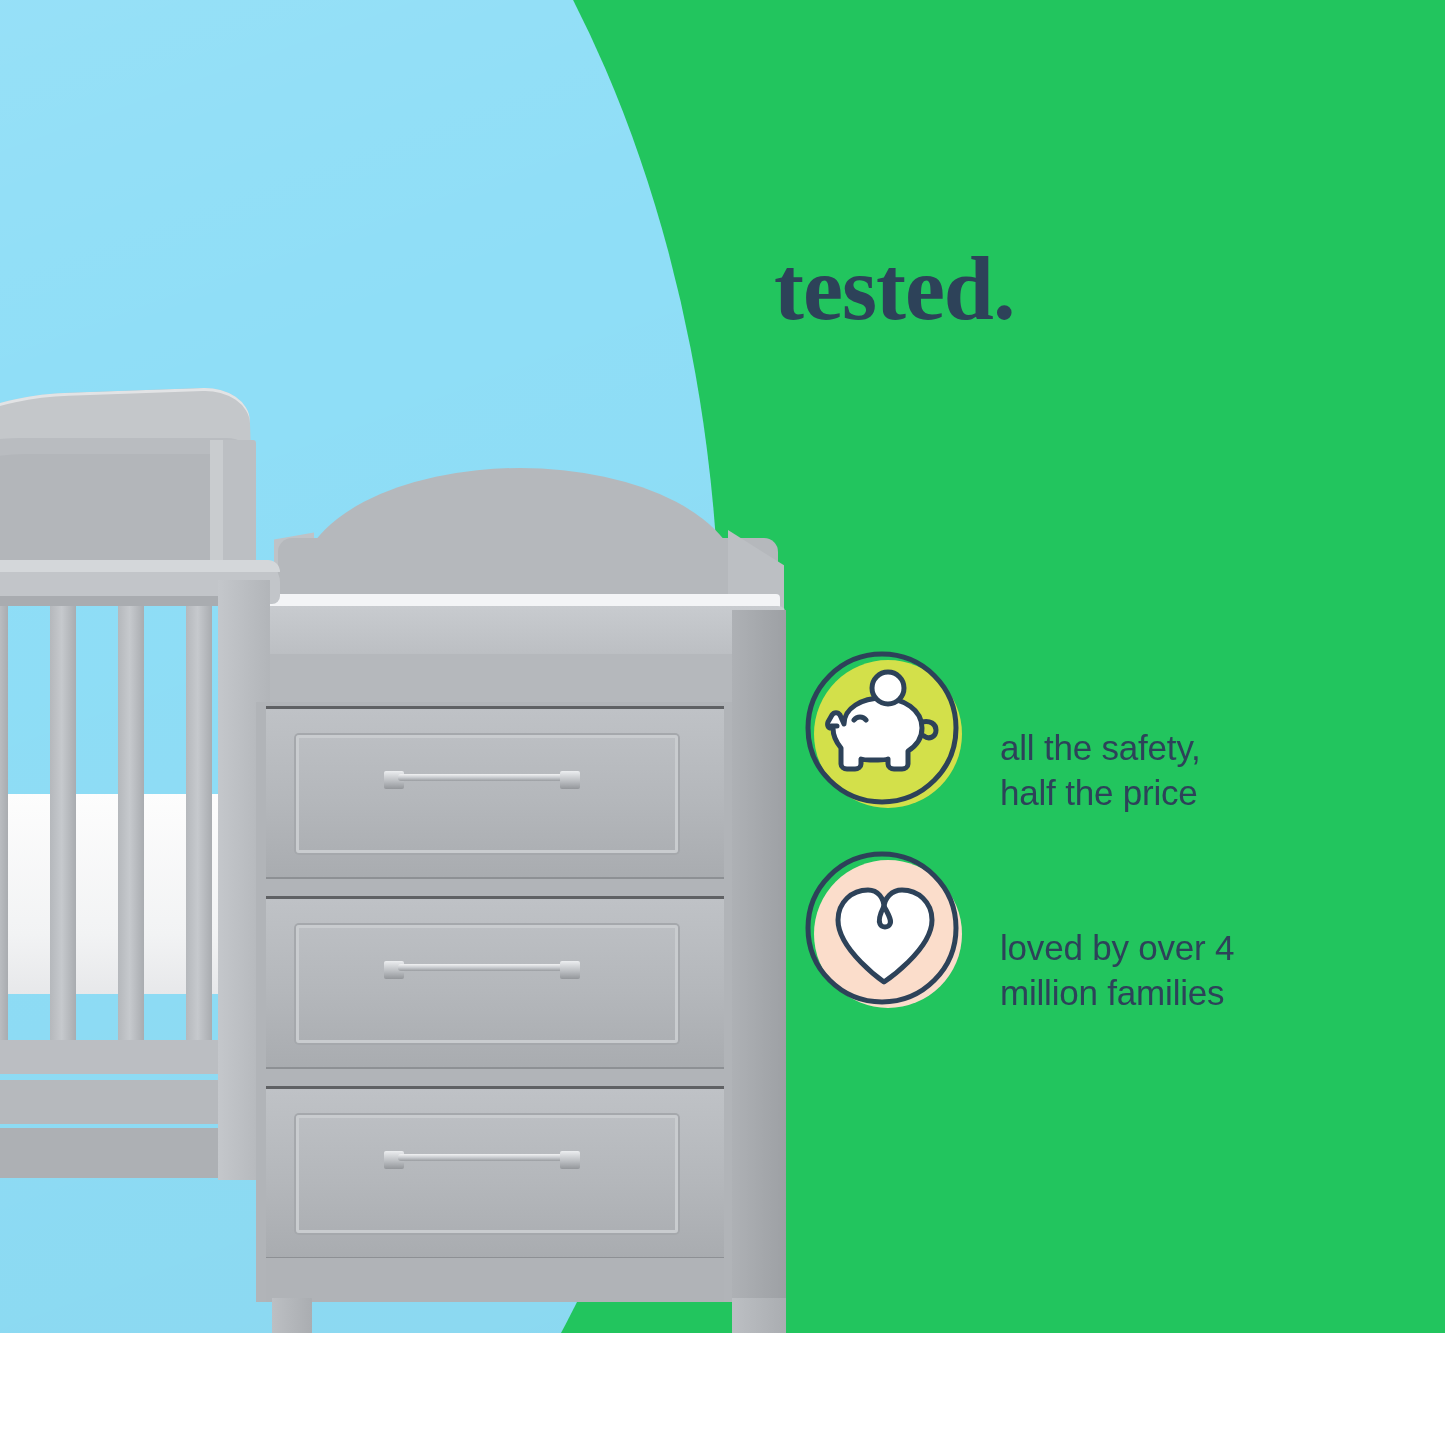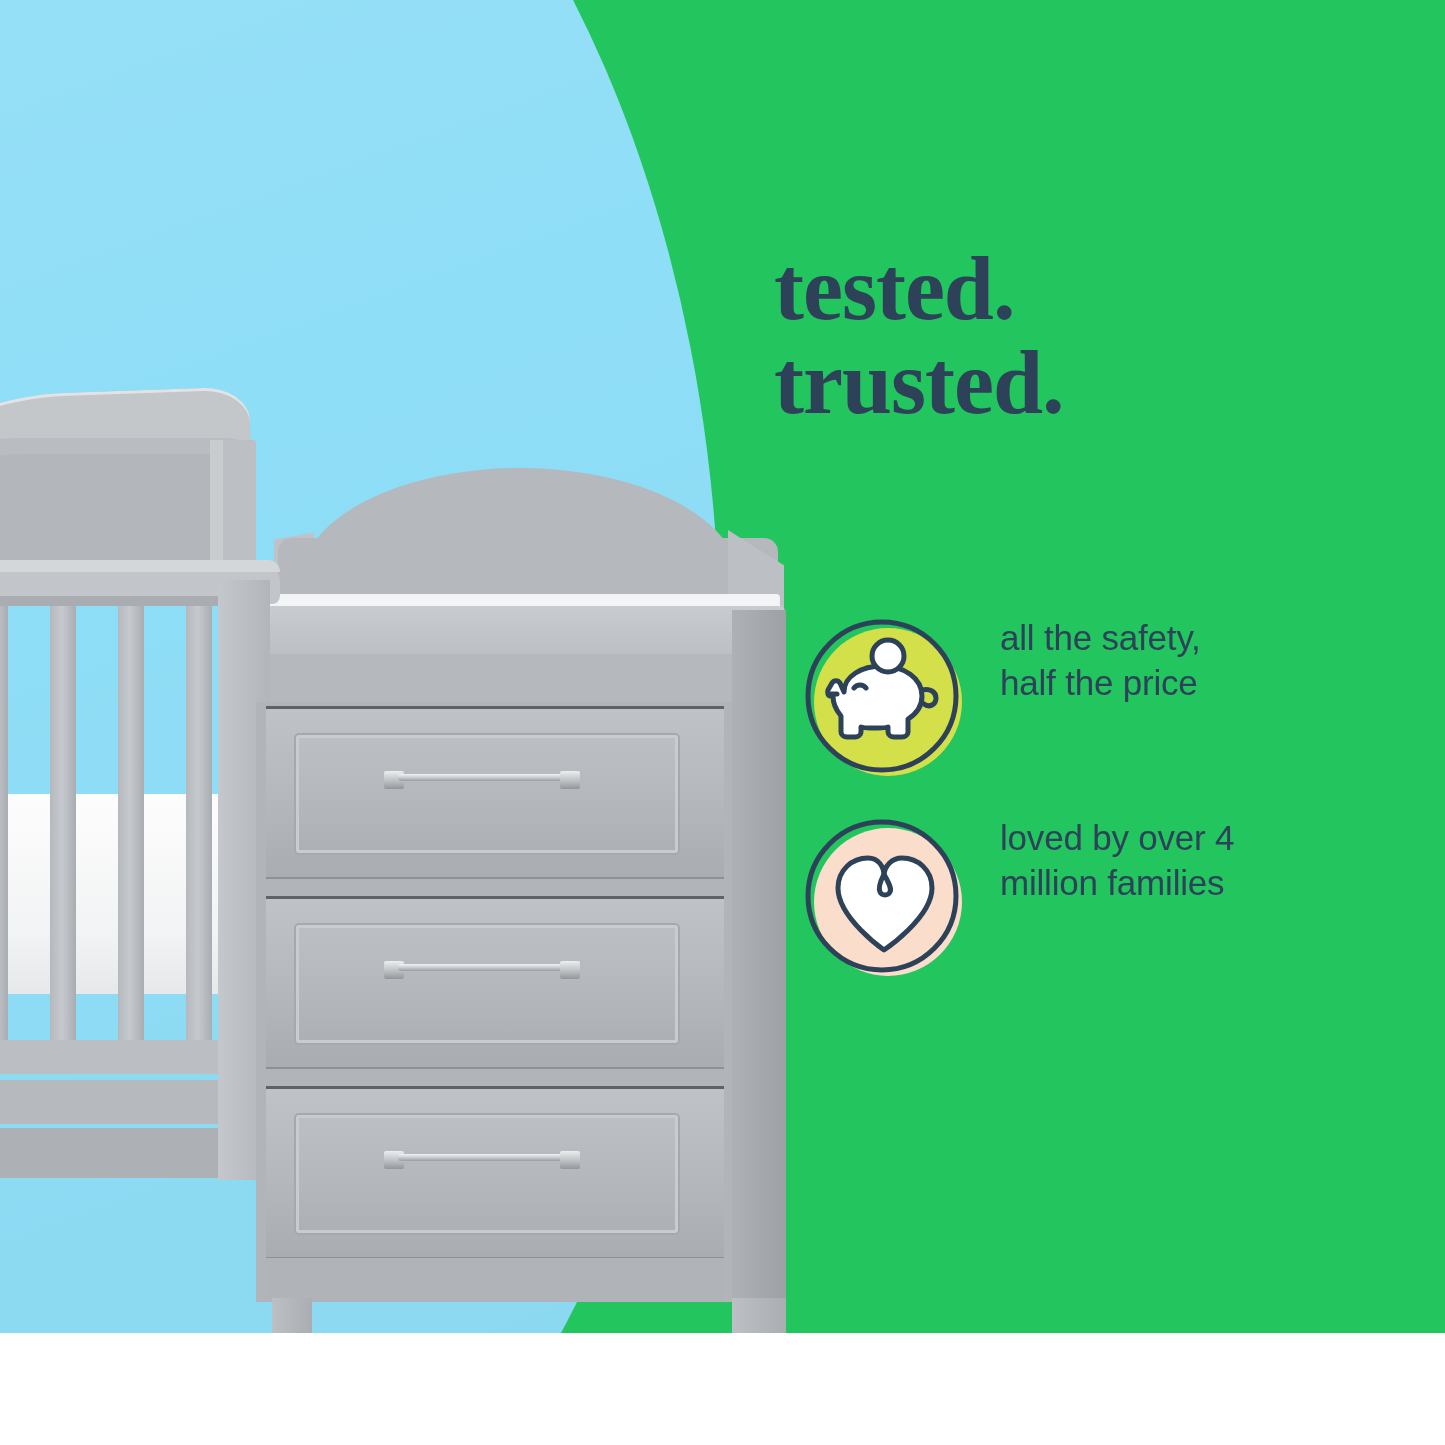--- a/index.html
+++ b/index.html
@@ -227,21 +227,21 @@
 
   
   .benefits {
     position: absolute;
     left: 800px;
     top: 616px;
     width: 600px;
   }
   .benefit {
     display: flex;
-    align-items: flex-start;
+    align-items: flex-end;
     height: 200px;
   }
   .badge {
     position: relative;
     width: 168px;
     height: 168px;
     flex: 0 0 168px;
   }
   .badge svg { display: block; }
   .benefit-label {
@@ -327,21 +327,20 @@
     </div>
 
     <div class="pc changer-right-face"></div>
 
     <div class="leg" style="left:492px"></div>
     <div class="leg" style="left:952px;width:54px"></div>
   </div>
 
   <div class="headline">
     <div>tested.</div>
-    <div>trusted.</div>
   </div>
 
   <div class="benefits">
 
     <div class="benefit">
       <div class="badge">
         <svg width="168" height="168" viewBox="0 0 168 168">
           <circle cx="88" cy="86" r="74" fill="#d3e04a"></circle>
           <circle cx="82" cy="80" r="74" fill="none" stroke="#2d4259" stroke-width="5"></circle>
           <g transform="translate(30,34)">

